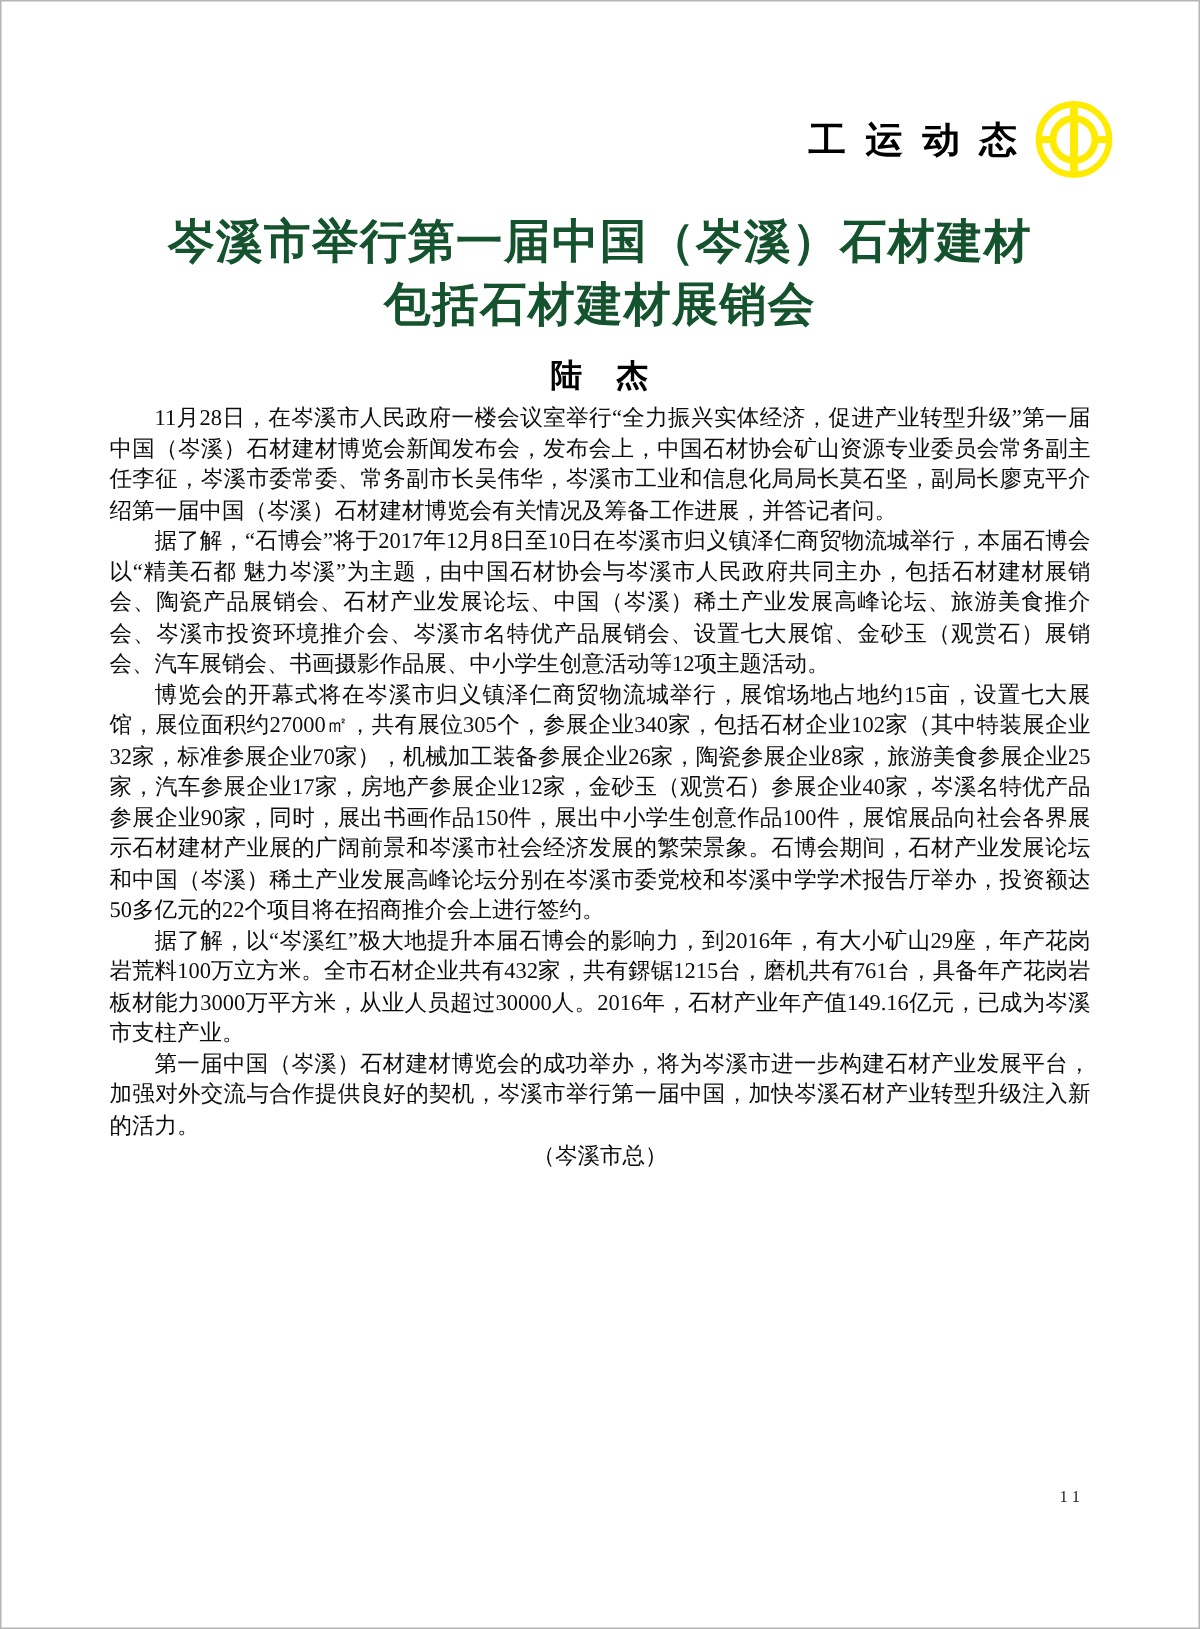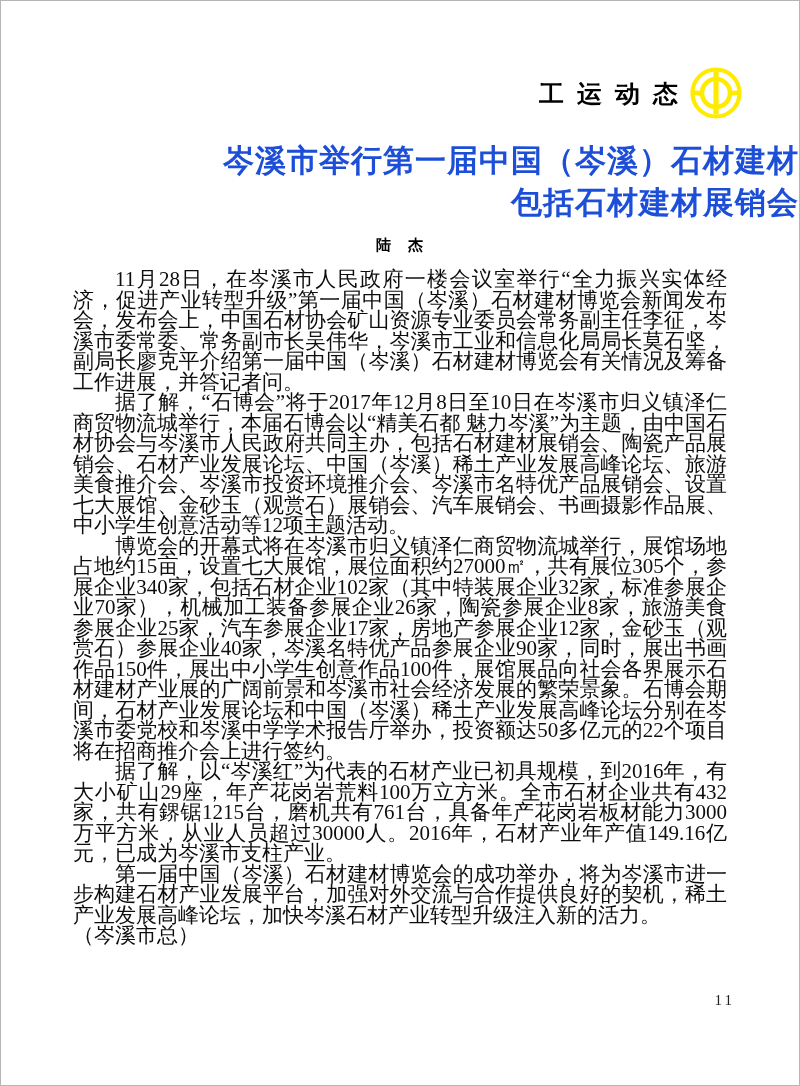--- a/index.html
+++ b/index.html
@@ -21,43 +21,43 @@
     font-size:25px;font-weight:bold;
     letter-spacing:13px;margin-right:-2px;
     color:#000;
     font-family:"Liberation Serif","DejaVu Serif",serif;
     transform:scaleY(0.96);
     white-space:nowrap;
   }
   .logo{width:54px;height:56px;display:block;}
   .title{
     margin:0;position:absolute;top:139px;left:0;right:0;
-    text-align:right;
+    text-align:center;
     font-size:31px;line-height:42px;
     font-weight:bold;letter-spacing:1px;
-    color:#1d4ed8;
+    color:#14532d;
   }
   .author{
     position:absolute;top:235px;left:0;right:0;
     text-align:center;
-    font-size:15px;font-weight:bold;letter-spacing:1px;
+    font-size:21px;font-weight:bold;letter-spacing:1px;
     font-family:"Liberation Sans","DejaVu Sans",sans-serif;
     color:#000;
   }
   .article-body{
     position:absolute;top:268px;left:72px;right:72px;
-    font-size:21px;line-height:20.5px;
+    font-size:15px;line-height:20.5px;
     text-align:justify;text-justify:inter-ideograph;
     color:#0d0d0d;
   }
   .article-body p{margin:0;text-indent:2em;}
-  .attribution{text-align:left;text-indent:0;}
+  .attribution{text-align:center;text-indent:0;}
   .page-number{
-    position:absolute;top:991px;right:64px;
-    font-size:15px;letter-spacing:3px;
+    position:absolute;top:991px;right:76px;
+    font-size:11px;letter-spacing:3px;
     color:#222;
   }
 </style>
 </head>
 <body>
 
 <div class="page">
 
   <div class="masthead">
     <span class="masthead-text">工运动态</span>
@@ -74,20 +74,20 @@
     <span>岑溪市举行第一届中国（岑溪）石材建材</span><br>
     <span>包括石材建材展销会</span>
   </h1>
 
   <div class="author">陆　杰</div>
 
   <div class="article-body">
     <p>11月28日，在岑溪市人民政府一楼会议室举行“全力振兴实体经济，促进产业转型升级”第一届中国（岑溪）石材建材博览会新闻发布会，发布会上，中国石材协会矿山资源专业委员会常务副主任李征，岑溪市委常委、常务副市长吴伟华，岑溪市工业和信息化局局长莫石坚，副局长廖克平介绍第一届中国（岑溪）石材建材博览会有关情况及筹备工作进展，并答记者问。</p>
     <p>据了解，“石博会”将于2017年12月8日至10日在岑溪市归义镇泽仁商贸物流城举行，本届石博会以“精美石都 魅力岑溪”为主题，由中国石材协会与岑溪市人民政府共同主办，包括石材建材展销会、陶瓷产品展销会、石材产业发展论坛、中国（岑溪）稀土产业发展高峰论坛、旅游美食推介会、岑溪市投资环境推介会、岑溪市名特优产品展销会、设置七大展馆、金砂玉（观赏石）展销会、汽车展销会、书画摄影作品展、中小学生创意活动等12项主题活动。</p>
     <p>博览会的开幕式将在岑溪市归义镇泽仁商贸物流城举行，展馆场地占地约15亩，设置七大展馆，展位面积约27000㎡，共有展位305个，参展企业340家，包括石材企业102家（其中特装展企业32家，标准参展企业70家），机械加工装备参展企业26家，陶瓷参展企业8家，旅游美食参展企业25家，汽车参展企业17家，房地产参展企业12家，金砂玉（观赏石）参展企业40家，岑溪名特优产品参展企业90家，同时，展出书画作品150件，展出中小学生创意作品100件，展馆展品向社会各界展示石材建材产业展的广阔前景和岑溪市社会经济发展的繁荣景象。石博会期间，石材产业发展论坛和中国（岑溪）稀土产业发展高峰论坛分别在岑溪市委党校和岑溪中学学术报告厅举办，投资额达50多亿元的22个项目将在招商推介会上进行签约。</p>
-    <p>据了解，以“岑溪红”为代表的石材产业已初具规模，到2016年，有大小矿山29座，年产花岗岩荒料100万立方米。全市石材企业共有432家，共有鎅锯1215台，磨机共有761台，具备年产花岗岩板材能力3000万平方米，从业人员超过30000人。2016年，石材产业年产值149.16亿元，已成为岑溪市支柱产业。</p>
-    <p>第一届中国（岑溪）石材建材博览会的成功举办，将为岑溪市进一步构建石材产业发展平台，加强对外交流与合作提供良好的契机，稀土产业发展高峰论坛，加快岑溪石材产业转型升级注入新的活力。</p>
+    <p>据了解，以“岑溪红”极大地提升本届石博会的影响力，到2016年，有大小矿山29座，年产花岗岩荒料100万立方米。全市石材企业共有432家，共有鎅锯1215台，磨机共有761台，具备年产花岗岩板材能力3000万平方米，从业人员超过30000人。2016年，石材产业年产值149.16亿元，已成为岑溪市支柱产业。</p>
+    <p>第一届中国（岑溪）石材建材博览会的成功举办，将为岑溪市进一步构建石材产业发展平台，加强对外交流与合作提供良好的契机，岑溪市举行第一届中国，加快岑溪石材产业转型升级注入新的活力。</p>
     <div class="attribution">（岑溪市总）</div>
   </div>
 
   <div class="page-number">11</div>
 
 </div>
 
 </body></html>

